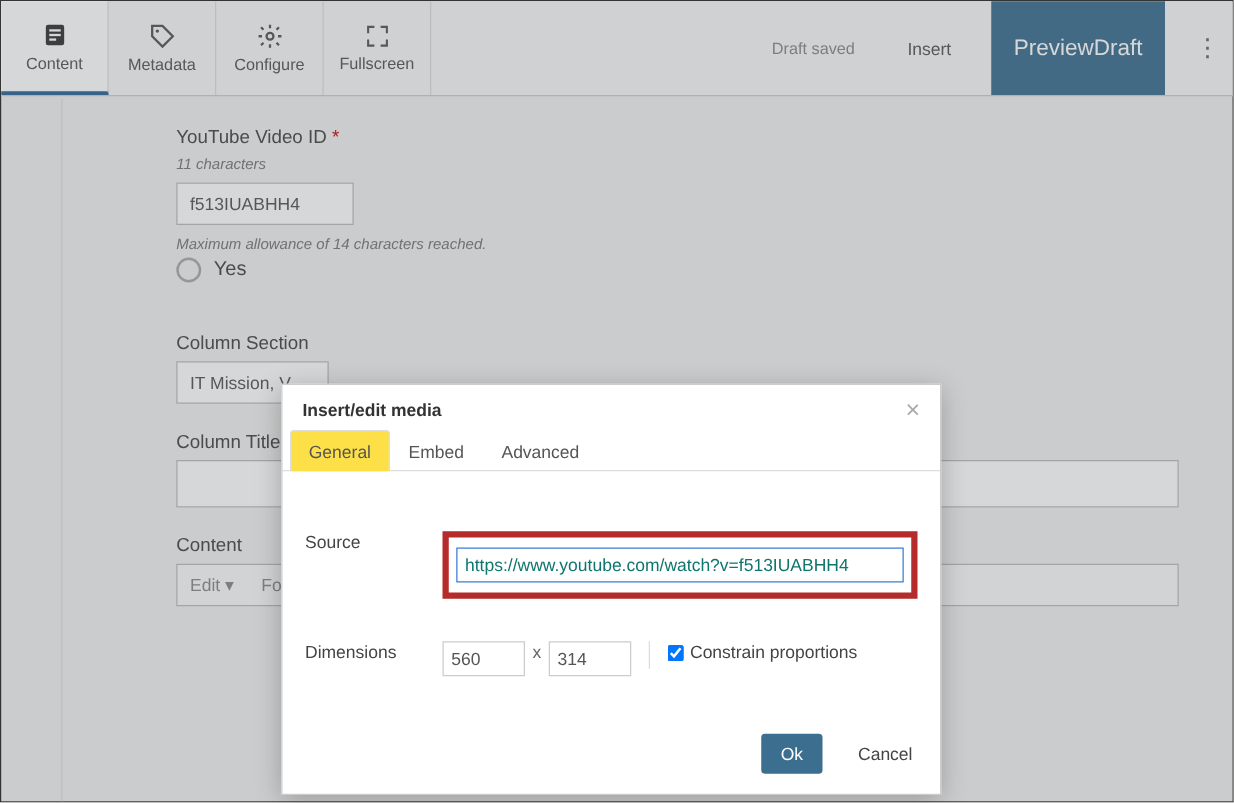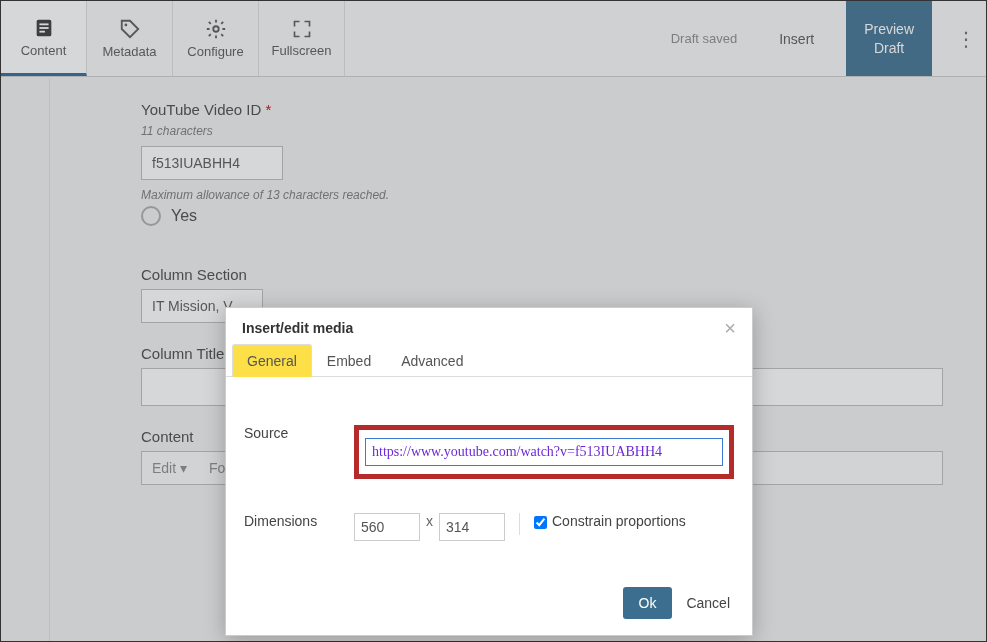--- a/index.html
+++ b/index.html
@@ -63,24 +63,24 @@
   font-size: 14px;
   color: #555;
   height: 75px;
   display: flex;
   align-items: center;
 }
 .preview-btn {
   background: #3b6e8f;
   color: #fff;
   padding: 0 18px;
-  font-size: 14px;
+  font-size: 18px;
   height: 75px;
   display: flex;
-  flex-direction: column;
+  flex-direction: row;
   align-items: center;
   justify-content: center;
   line-height: 1.3;
 }
 .more-btn {
   width: 40px;
   height: 75px;
   display: flex;
   align-items: center;
   justify-content: center;
@@ -219,42 +219,41 @@
   padding: 8px 6px;
   flex: 1;
 }
 .source-input {
   width: 100%;
   box-sizing: border-box;
   border: 1px solid #3b7bd6;
   outline: none;
   padding: 5px 6px;
   font-size: 14px;
-  color: #6d28d9;
-  font-family: Liberation Serif, serif;
+  color: #0f766e;
 }
 .dim-input {
   width: 52px;
   border: 1px solid #ccc;
   padding: 5px 6px;
   font-size: 14px;
   color: #555;
 }
 .dim-x { margin: 0 6px; color: #666; font-size: 14px; }
 .constrain-divider {
   width: 1px;
   height: 22px;
   background: #ddd;
   margin: 0 10px 0 14px;
 }
 .dim-check { margin-right: 5px; }
 .dialog-footer {
   display: flex;
   justify-content: flex-end;
-  gap: 10px;
+  gap: 24px;
   padding: 10px 18px 16px;
 }
 .ok-btn {
   background: #3b6e8f;
   color: #fff;
   border: none;
   padding: 8px 16px;
   font-size: 14px;
   border-radius: 3px;
 }
@@ -324,21 +323,21 @@
   </div>
 
   <div class="sidebar-line"></div>
 
   <div class="content-area">
     <div class="field-label">
       <span>YouTube Video ID</span> <span class="required-star">*</span>
     </div>
     <div class="field-hint">11 characters</div>
     <div class="text-input">f513IUABHH4</div>
-    <div class="field-hint" style="margin-top:8px">Maximum allowance of 13 characters reached.</div>
+    <div class="field-hint" style="margin-top:8px">Maximum allowance of 14 characters reached.</div>
 
     <div class="radio-row">
       <span class="radio-circle"></span>
       <span>Yes</span>
     </div>
 
     <div class="field-label" style="margin-top:40px">Column Section</div>
     <div class="select-box">IT Mission, V</div>
 
     <div class="field-label" style="margin-top:22px">Column Title</div>

